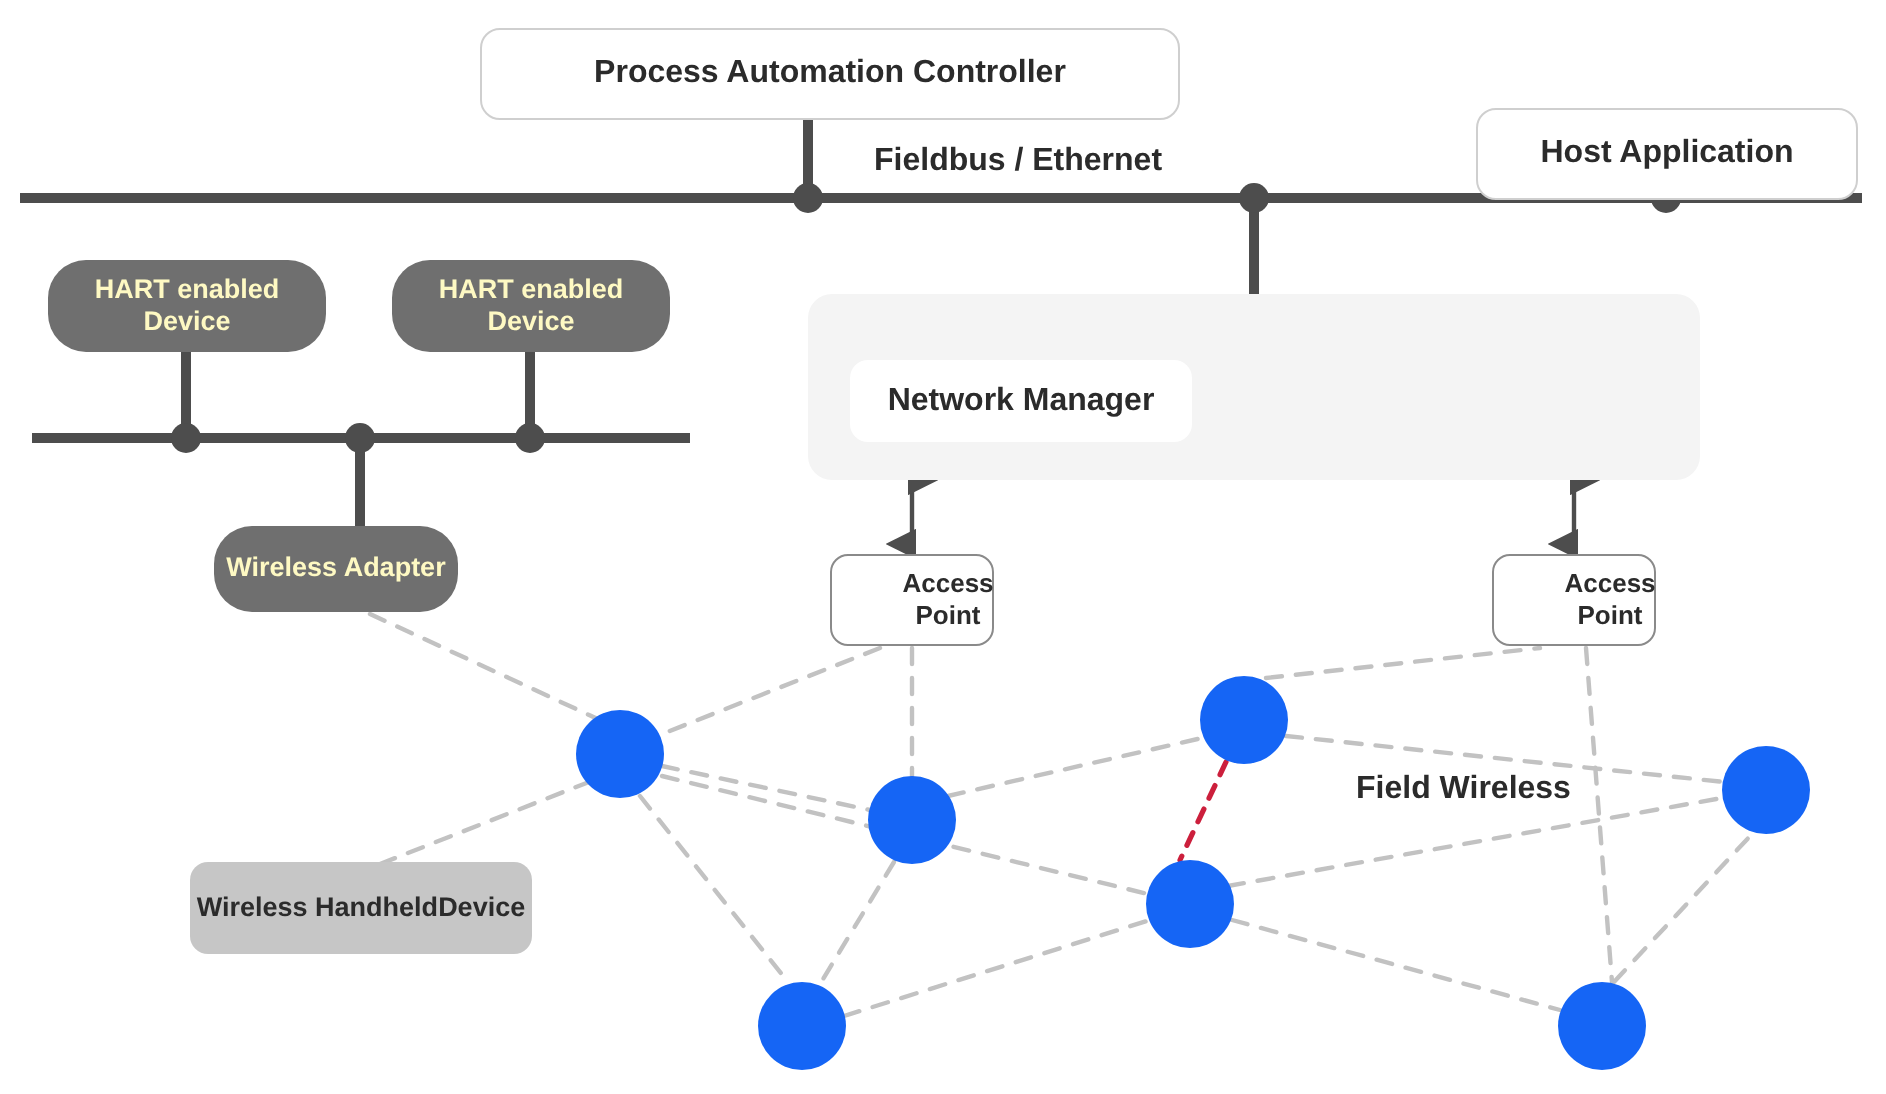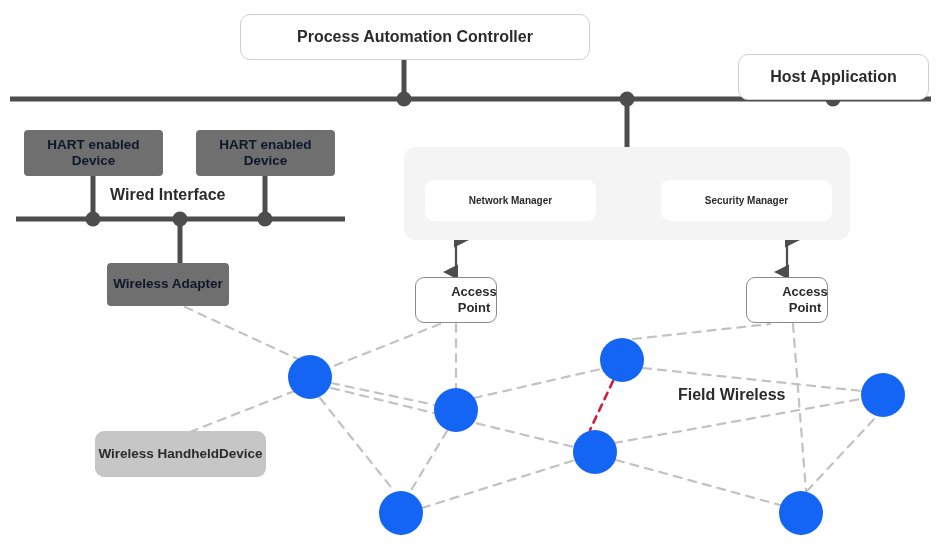--- a/index.html
+++ b/index.html
@@ -16,32 +16,32 @@
   .node{position:absolute;box-sizing:border-box;display:flex;align-items:center;
         justify-content:center;text-align:center;line-height:1.2;}
 
   
   .topbox{
     background:#ffffff;border:1px solid #cfcfcf;border-radius:10px;
     font-size:16px;font-weight:bold;color:#2b2b2b;
   }
   
   .graybox{
-    background:#6f6f6f;border-radius:4px;color:#0f172a;
+    background:#6f6f6f;border-radius:19px;color:#fef9c3;
     font-size:13.5px;font-weight:bold;
   }
   
   .lightbox{
     background:#c6c6c6;border-radius:9px;color:#2b2b2b;
     font-size:13.5px;font-weight:bold;
   }
   
   .mgrcard{
     background:#ffffff;border-radius:9px;color:#2b2b2b;
-    font-size:10px;font-weight:bold;
+    font-size:16px;font-weight:bold;
   }
   
   .apbox{
     background:#ffffff;border:1px solid #8a8a8a;border-radius:9px;
     font-size:13px;font-weight:bold;color:#2b2b2b;padding-left:36px;
   }
   .panel{
     position:absolute;background:#f4f4f4;border-radius:12px;
   }
   .caption{
@@ -114,21 +114,20 @@
   <div class="blue" style="left:288px;top:355px;width:44px;height:44px;"></div>
   <div class="blue" style="left:434px;top:388px;width:44px;height:44px;"></div>
   <div class="blue" style="left:379px;top:491px;width:44px;height:44px;"></div>
   <div class="blue" style="left:600px;top:338px;width:44px;height:44px;"></div>
   <div class="blue" style="left:573px;top:430px;width:44px;height:44px;"></div>
   <div class="blue" style="left:779px;top:491px;width:44px;height:44px;"></div>
   <div class="blue" style="left:861px;top:373px;width:44px;height:44px;"></div>
 
   <div class="panel" style="left:404px;top:147px;width:446px;height:93px;"></div>
   <div class="node mgrcard" style="left:425px;top:180px;width:171px;height:41px;">Network Manager</div>
-  <div class="node mgrcard" style="left:661px;top:180px;width:171px;height:41px;">Security Manager</div>
 
   <div class="node topbox" style="left:240px;top:14px;width:350px;height:46px;">Process Automation Controller</div>
   <div class="node topbox" style="left:738px;top:14px;width:191px;height:46px;margin-top:40px;">Host Application</div>
 
   <div class="node graybox" style="left:24px;top:130px;width:139px;height:46px;flex-direction:column;">
     <span>HART enabled</span>
     <span>Device</span>
   </div>
   <div class="node graybox" style="left:196px;top:130px;width:139px;height:46px;flex-direction:column;">
     <span>HART enabled</span>
@@ -144,16 +143,16 @@
 
   <div class="node apbox" style="left:415px;top:277px;width:82px;height:46px;flex-direction:column;">
     <span>Access</span>
     <span>Point</span>
   </div>
   <div class="node apbox" style="left:746px;top:277px;width:82px;height:46px;flex-direction:column;">
     <span>Access</span>
     <span>Point</span>
   </div>
 
-  <div class="caption" style="left:110px;top:186px;font-size:16px;">Wired Interface</div>
+  <div class="caption" style="left:437px;top:72px;font-size:16px;">Fieldbus / Ethernet</div>
   <div class="caption" style="left:678px;top:386px;font-size:16px;">Field Wireless</div>
 
 </div>
 
 </body></html>

